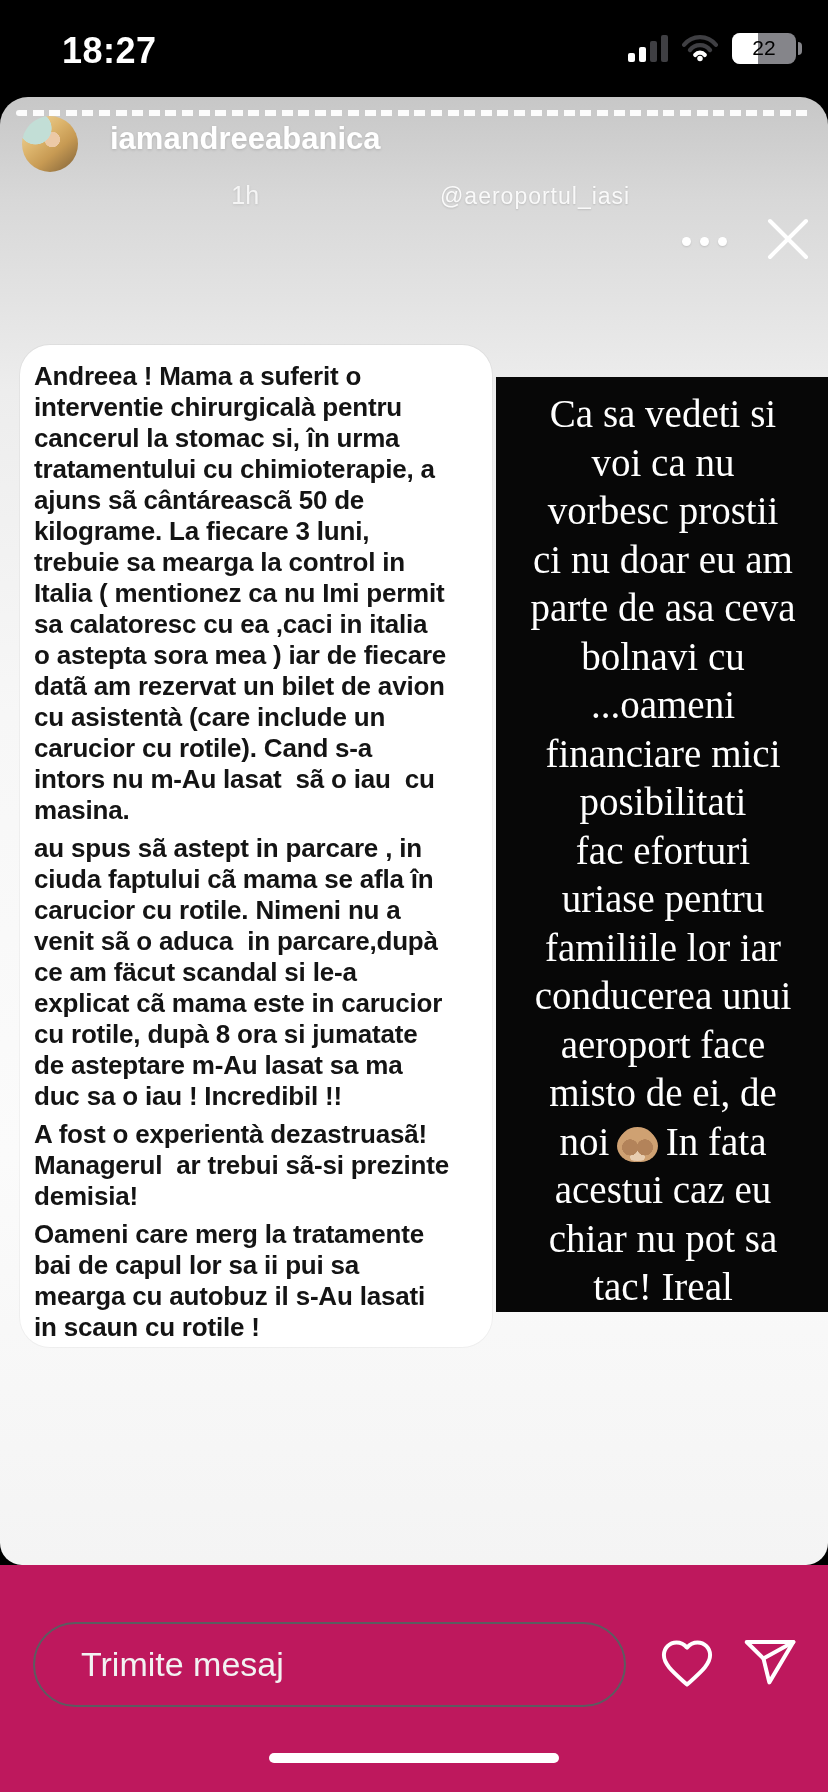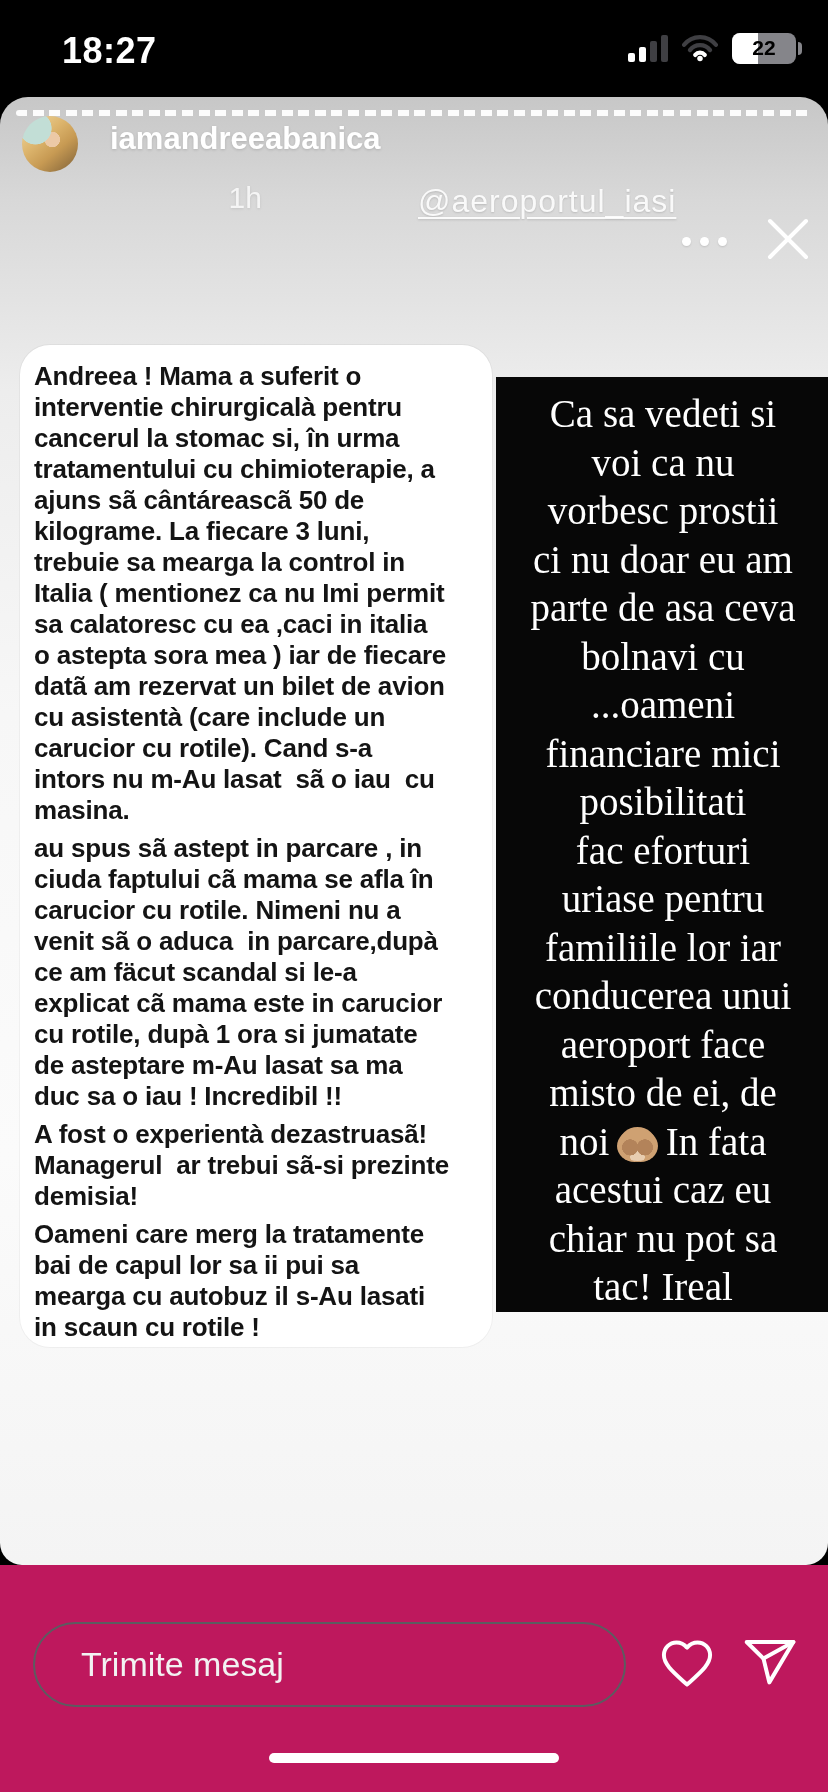--- a/index.html
+++ b/index.html
@@ -11,44 +11,44 @@
   .status-time { position: absolute; left: 62px; top: 30px; color: #fff; font-size: 36px; font-weight: 700; letter-spacing: 0.5px; }
   .status-icons { position: absolute; right: 32px; top: 30px; display: flex; align-items: center; gap: 14px; height: 36px; }
   .signal { display: flex; align-items: flex-end; gap: 4px; height: 27px; }
   .signal i { display: block; width: 7px; border-radius: 2px; }
   .signal .b1 { height: 9px;  background: #fff; }
   .signal .b2 { height: 15px; background: #fff; }
   .signal .b3 { height: 21px; background: #3f3f43; }
   .signal .b4 { height: 27px; background: #3f3f43; }
   .battery { position: relative; width: 64px; height: 31px; border-radius: 8px; background: #85858a; overflow: visible; }
   .battery .fill { position: absolute; left: 0; top: 0; width: 40%; height: 100%; background: #fff; border-radius: 8px 0 0 8px; }
-  .battery .pct { position: absolute; left: 0; top: 0; width: 100%; height: 100%; display: flex; align-items: center; justify-content: center; color: #000; font-size: 21px; font-weight: 700; }
+  .battery .pct { position: absolute; left: 0; top: 0; width: 100%; height: 100%; display: flex; align-items: center; justify-content: center; color: #000; font-size: 21px; font-weight: 400; }
   .battery .nub { position: absolute; right: -6px; top: 9px; width: 4px; height: 13px; border-radius: 0 4px 4px 0; background: #85858a; }
 
   
   .story { position: absolute; top: 97px; left: 0; width: 828px; height: 1468px;
            border-radius: 28px 28px 22px 22px; overflow: hidden;
            background: linear-gradient(180deg, #c7c7c7 0%, #d8d8d8 7%, #ededed 20%, #f7f7f7 42%, #fbfbfb 72%, #f4f4f4 100%); }
   .progress { position: absolute; left: 16px; top: 13px; width: 796px; height: 6px; border-radius: 3px;
               background: repeating-linear-gradient(90deg, rgba(255,255,255,0.95) 0px, rgba(255,255,255,0.95) 11px, rgba(255,255,255,0) 11px, rgba(255,255,255,0) 16.6px); }
   .avatar { position: absolute; left: 22px; top: 19px; width: 56px; height: 56px; border-radius: 50%;
             background:
               radial-gradient(circle at 24% 22%, #c2ded6 0 26%, rgba(0,0,0,0) 27%),
               radial-gradient(circle at 54% 42%, #ecc9a6 0 17%, rgba(0,0,0,0) 18%),
               linear-gradient(140deg, #f0dca8 0%, #ddb56d 38%, #c79a53 62%, #7d6038 100%); }
   .header-row { position: absolute; left: 110px; top: 24px; height: 44px; display: flex; align-items: center; gap: 12px; flex-direction: column; }
   .username { color: #fff; font-size: 31px; font-weight: 700; text-shadow: 0 1px 3px rgba(0,0,0,0.15); }
   .verified-badge { width: 28px; height: 28px; display: block; }
-  .story-time { color: rgba(255,255,255,0.8); font-size: 30px; font-weight: 400; text-shadow: 0 1px 3px rgba(0,0,0,0.1); }
+  .story-time { color: rgba(255,255,255,0.8); font-size: 25px; font-weight: 400; text-shadow: 0 1px 3px rgba(0,0,0,0.1); }
   .more-btn { position: absolute; left: 676px; top: 126px; width: 56px; height: 36px; display: flex; align-items: center; justify-content: center; gap: 9px; background: none; border: none; cursor: pointer; }
   .more-btn i { width: 9px; height: 9px; border-radius: 50%; background: #fff; box-shadow: 0 1px 2px rgba(0,0,0,0.12); }
   .close-btn { position: absolute; left: 762px; top: 116px; width: 52px; height: 52px; background: none; border: none; cursor: pointer; }
   .close-btn svg { display: block; }
-  .mention { position: absolute; left: 418px; top: 86px; color: rgba(255,255,255,0.9); font-size: 32px; letter-spacing: 1px;
-             text-decoration: underline; text-underline-offset: 5px; text-decoration-thickness: 2px;
+  .mention { position: absolute; left: 440px; top: 86px; color: rgba(255,255,255,0.9); font-size: 23px; letter-spacing: 1px;
+             text-underline-offset: 5px; text-decoration-thickness: 2px;
              text-shadow: 0 1px 2px rgba(0,0,0,0.14); }
 
   
   .dm-card { position: absolute; left: 20px; top: 248px; width: 472px; height: 1002px; background: #ffffff;
              border-radius: 30px; box-shadow: 0 0 0 1px rgba(0,0,0,0.04); padding: 16px 42px 14px 14px;
              color: #141414; font-size: 26px; line-height: 31px; font-weight: 600; overflow: hidden; }
   .dm-card p { white-space: pre-wrap; margin: 0 0 7px 0; letter-spacing: -0.2px; }
 
   
   .caption { position: absolute; left: 452px; top: 280px; width: 334px; height: 935px; background: #070707;
@@ -123,21 +123,21 @@
     <button class="close-btn">
       <svg width="52" height="52" viewBox="0 0 52 52">
         <path d="M8 8 L44 44 M44 8 L8 44" stroke="#ffffff" stroke-width="4" stroke-linecap="round"></path>
       </svg>
     </button>
 
     <div class="mention">@aeroportul_iasi</div>
 
     <div class="dm-card">
       <p>Andreea ! Mama a suferit o interventie chirurgicalà pentru cancerul la stomac si, în urma tratamentului cu chimioterapie, a ajuns sã cântáreascã 50 de kilograme. La fiecare 3 luni, trebuie sa mearga la control in Italia ( mentionez ca nu Imi permit sa calatoresc cu ea ,caci in italia o astepta sora mea ) iar de fiecare datã am rezervat un bilet de avion cu asistentà (care include un carucior cu rotile). Cand s-a intors nu m-Au lasat  sã o iau  cu masina.</p>
-      <p>au spus sã astept in parcare , in ciuda faptului cã mama se afla în carucior cu rotile. Nimeni nu a venit sã o aduca  in parcare,dupà ce am fäcut scandal si le-a explicat cã mama este in carucior cu rotile, dupà 1 ora si jumatate  de asteptare m-Au lasat sa ma duc sa o iau ! Incredibil !!</p>
+      <p>au spus sã astept in parcare , in ciuda faptului cã mama se afla în carucior cu rotile. Nimeni nu a venit sã o aduca  in parcare,dupà ce am fäcut scandal si le-a explicat cã mama este in carucior cu rotile, dupà 8 ora si jumatate  de asteptare m-Au lasat sa ma duc sa o iau ! Incredibil !!</p>
       <p>A fost o experientà dezastruasã! Managerul  ar trebui sã-si prezinte demisia!</p>
       <p>Oameni care merg la tratamente bai de capul lor sa ii pui sa mearga cu autobuz il s-Au lasati in scaun cu rotile !</p>
 
     </div>
 
     <div class="caption">
       <div class="cap-line">Ca sa vedeti si</div>
       <div class="cap-line">voi ca nu</div>
       <div class="cap-line">vorbesc prostii</div>
       <div class="cap-line">ci nu doar eu am</div>

